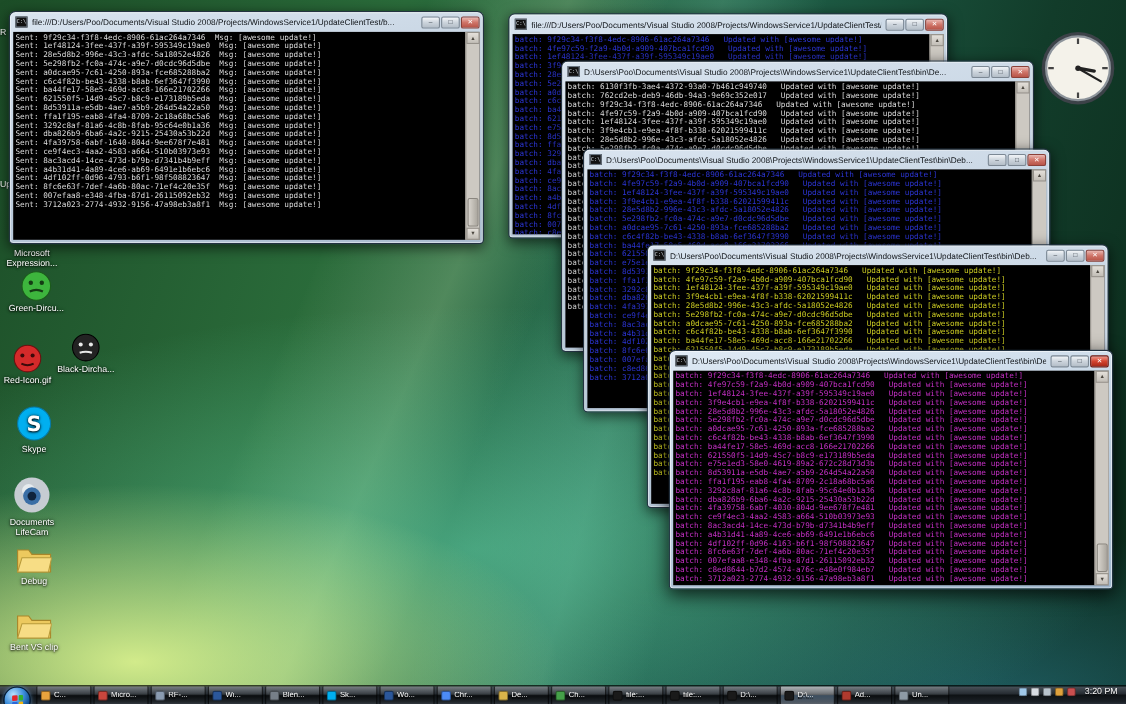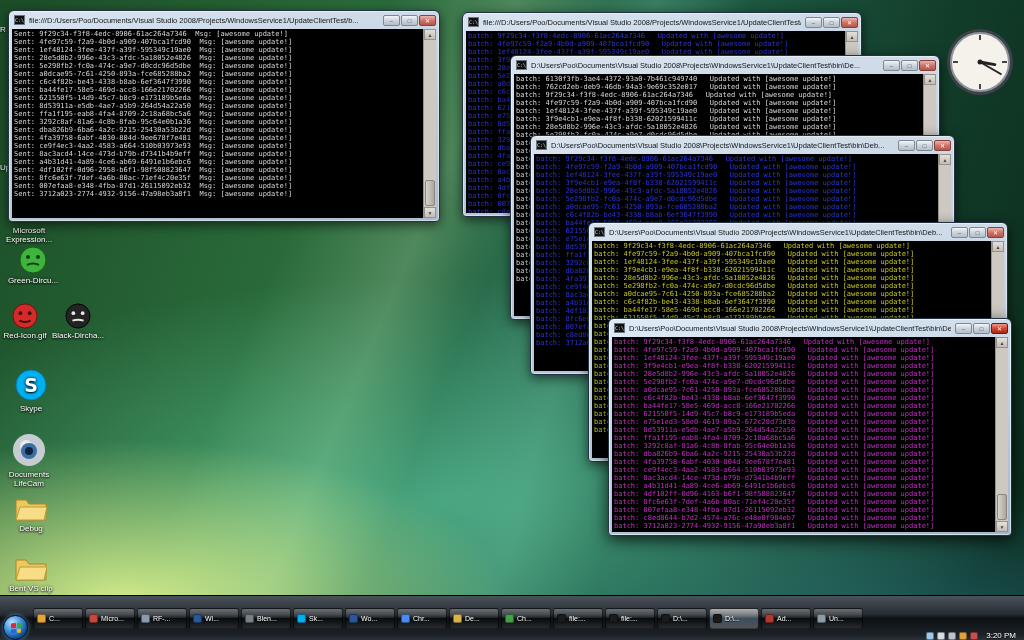--- a/index.html
+++ b/index.html
@@ -52,21 +52,21 @@
     background:linear-gradient(90deg,#d8d4cd,#aba79f)}
 
   .w1{left:8px;top:10px;width:432px;height:212px;z-index:5}
   .w2{left:462px;top:12px;width:400px;height:205px;z-index:1}
   .w3{left:510px;top:55px;width:430px;height:265px;z-index:2}
   .w4{left:530px;top:135px;width:425px;height:240px;z-index:3}
   .w5{left:588px;top:222px;width:420px;height:240px;z-index:4}
   .w6{left:608px;top:318px;width:404px;height:218px;z-index:6}
 
   
-  .taskbar{position:absolute;left:0;right:0;bottom:0;height:45px;z-index:10;display:flex;align-items:flex-end;
+  .taskbar{position:absolute;left:0;right:0;bottom:0;height:17px;z-index:10;display:flex;align-items:flex-start;
     background:linear-gradient(#4a525a,#262c32 42%,#0d1114 50%,#1b2126 88%,#2a3138);border-top:1px solid #000}
   .orb{width:25px;height:25px;border-radius:50%;margin:0 4px 0 3px;flex:none;position:relative;
     background:radial-gradient(circle at 35% 28%, #b9e2ff, #3e8fdc 42%, #0b4486 75%, #06294f);
     border:1px solid #041d38;box-shadow:0 0 4px rgba(120,190,255,.6)}
   .orbflag{position:absolute;left:7px;top:7px;width:10px;height:10px;display:grid;grid-template-columns:1fr 1fr;gap:1px;transform:skewY(-4deg)}
   .orbflag span{border-radius:1px}
   .tbtns{display:flex;flex:1;overflow:hidden;height:100%;align-items:center}
   .tbtn{width:50px;height:21px;margin:0 1px;border-radius:3px;border:1px solid rgba(0,0,0,.65);flex:none;
     display:flex;align-items:center;gap:3px;padding:0 3px;
     background:linear-gradient(rgba(255,255,255,.28),rgba(255,255,255,.08) 45%,rgba(0,0,0,.28) 50%,rgba(255,255,255,.07))}
@@ -92,21 +92,21 @@
   <div class="dicon" style="left:4px;top:246px">
     <svg class="glyph" width="28" height="28" viewBox="0 0 28 28">
       <circle cx="14" cy="14" r="13" fill="#3db53d" stroke="#1c5a1c"></circle>
       <circle cx="9" cy="11" r="2" fill="#143c14"></circle>
         <circle cx="19" cy="11" r="2" fill="#143c14"></circle>
       <path d="M8 19 Q14 16 20 19" stroke="#143c14" stroke-width="2" fill="none"></path>
     </svg>
     <span>Green-Dircu...</span>
   </div>
 
-  <div class="dicon" style="left:0;top:303px;width:50px">
+  <div class="dicon" style="left:0;top:313px;width:50px">
     <svg class="glyph" width="26" height="26" viewBox="0 0 28 28">
       <circle cx="14" cy="14" r="13" fill="#d42a2a" stroke="#6a0f0f"></circle>
       <circle cx="9" cy="11" r="2" fill="#3c0a0a"></circle>
         <circle cx="19" cy="11" r="2" fill="#3c0a0a"></circle>
       <path d="M8 19 Q14 22 20 19" stroke="#3c0a0a" stroke-width="2" fill="none"></path>
     </svg>
     <span>Red-Icon.gif</span>
   </div>
 
   <div class="dicon" style="left:50px;top:303px;width:56px">
@@ -345,37 +345,36 @@
       <span class="conicon">C:\</span>
       <span class="title">file:///D:/Users/Poo/Documents/Visual Studio 2008/Projects/WindowsService1/UpdateClientTest/b...</span>
       <span class="winbtns">
         <span class="winbtn">–</span>
         <span class="winbtn">□</span>
         <span class="winbtn close">✕</span>
       </span>
     </div>
     <div class="conbody" style="color: rgb(217, 217, 217);">
         <div class="cline">Sent: 9f29c34-f3f8-4edc-8906-61ac264a7346  Msg: [awesome update!]</div>
-        <div class="cline">Sent: 4fe97c59-f2a9-4b0d-a909-407bca1fcd90  Msg: [awesome update!]</div>
         <div class="cline">Sent: 1ef48124-3fee-437f-a39f-595349c19ae0  Msg: [awesome update!]</div>
         <div class="cline">Sent: 28e5d8b2-996e-43c3-afdc-5a18052e4826  Msg: [awesome update!]</div>
         <div class="cline">Sent: 5e298fb2-fc0a-474c-a9e7-d0cdc96d5dbe  Msg: [awesome update!]</div>
         <div class="cline">Sent: a0dcae95-7c61-4250-893a-fce685288ba2  Msg: [awesome update!]</div>
         <div class="cline">Sent: c6c4f82b-be43-4338-b8ab-6ef3647f3990  Msg: [awesome update!]</div>
         <div class="cline">Sent: ba44fe17-58e5-469d-acc8-166e21702266  Msg: [awesome update!]</div>
         <div class="cline">Sent: 621550f5-14d9-45c7-b8c9-e173189b5eda  Msg: [awesome update!]</div>
         <div class="cline">Sent: 8d53911a-e5db-4ae7-a5b9-264d54a22a50  Msg: [awesome update!]</div>
         <div class="cline">Sent: ffa1f195-eab8-4fa4-8709-2c18a68bc5a6  Msg: [awesome update!]</div>
         <div class="cline">Sent: 3292c8af-81a6-4c8b-8fab-95c64e0b1a36  Msg: [awesome update!]</div>
         <div class="cline">Sent: dba826b9-6ba6-4a2c-9215-25430a53b22d  Msg: [awesome update!]</div>
-        <div class="cline">Sent: 4fa39758-6abf-4030-804d-9ee678f7e481  Msg: [awesome update!]</div>
+        <div class="cline">Sent: 4fa39758-6abf-1640-804d-9ee678f7e481  Msg: [awesome update!]</div>
         <div class="cline">Sent: ce9f4ec3-4aa2-4583-a664-510b03973e93  Msg: [awesome update!]</div>
         <div class="cline">Sent: 8ac3acd4-14ce-473d-b79b-d7341b4b9eff  Msg: [awesome update!]</div>
         <div class="cline">Sent: a4b31d41-4a89-4ce6-ab69-6491e1b6ebc6  Msg: [awesome update!]</div>
-        <div class="cline">Sent: 4df102ff-0d96-2958-b6f1-98f508823647  Msg: [awesome update!]</div>
+        <div class="cline">Sent: 4df102ff-0d96-4793-b6f1-98f508823647  Msg: [awesome update!]</div>
         <div class="cline">Sent: 8fc6e63f-7def-4a6b-80ac-71ef4c20e35f  Msg: [awesome update!]</div>
         <div class="cline">Sent: 007efaa8-e348-4fba-87d1-26115092eb32  Msg: [awesome update!]</div>
         <div class="cline">Sent: 3712a023-2774-4932-9156-47a98eb3a8f1  Msg: [awesome update!]</div>
       </div>
     <div class="scroll">
       <span class="sarrow top">▲</span>
       <span class="sthumb"></span>
       <span class="sarrow bot">▼</span>
     </div>
   </div>

